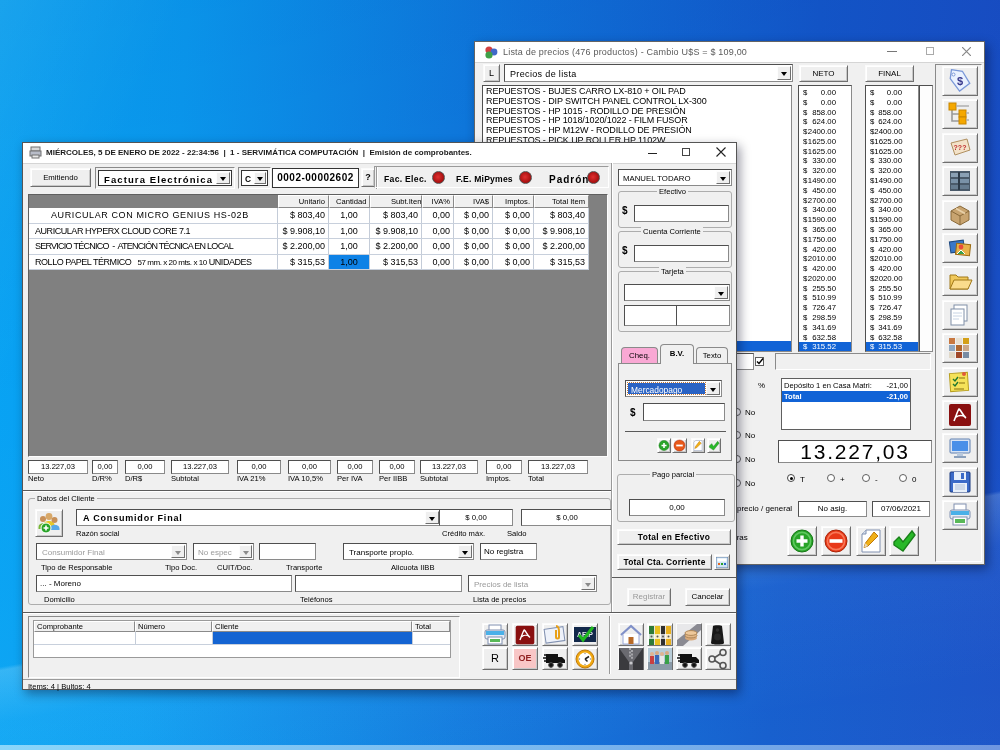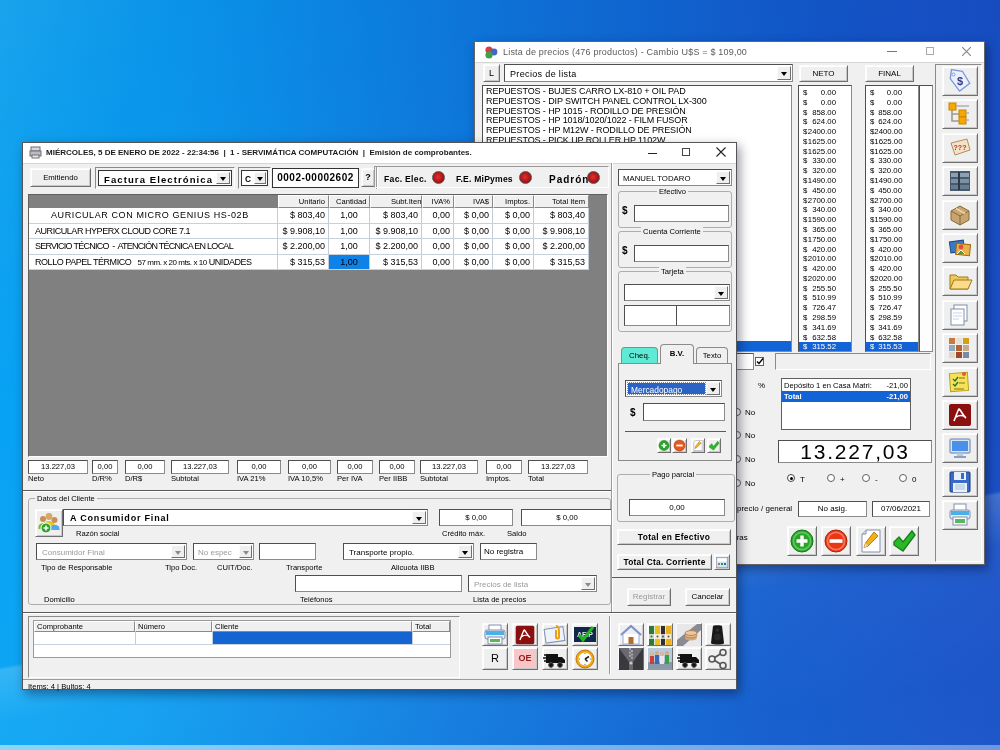--- a/index.html
+++ b/index.html
@@ -576,21 +576,21 @@
         <circle cx="6" cy="8" r="3" fill="#c89058"></circle>
         <path d="M1.5 16 C1.5 11 10.5 11 10.5 16 L10.5 18 L1.5 18 Z" fill="#78b838"></path>
         <circle cx="12" cy="5.5" r="3.4" fill="#d8a868"></circle>
         <path d="M6.5 14 C6.5 8.5 17.5 8.5 17.5 14 L17.5 16 L6.5 16 Z" fill="#e8c828"></path>
         <circle cx="17.5" cy="9" r="3" fill="#c89058"></circle>
         <path d="M13 17.5 C13 12.5 22.5 12.5 22.5 17.5 L22.5 19 L13 19 Z" fill="#58a8e8"></path>
         <circle cx="9" cy="17" r="5" fill="#28a428" stroke="#fff"></circle>
         <path d="M9 14.5 V19.5 M6.5 17 H11.5" stroke="#fff" stroke-width="1.6"></path>
       </svg>
     </div>
- <div class="fld" style="left:40px;top:366px;width:365px;height:17px">
+ <div class="fld" style="left:53px;top:366px;width:365px;height:17px">
       <span class="a" style="left:6px;top:3px;font-size:9px;letter-spacing:.8px;font-weight:bold">A Consumidor Final</span>
       <b class="da"></b>
     </div>
  <div class="fld" style="left:416px;top:366px;width:74px;height:17px;text-align:center;line-height:15px;font-size:7.8px">$ 0,00</div>
  <div class="fld" style="left:498px;top:366px;width:92px;height:17px;text-align:center;line-height:15px;font-size:7.8px">$ 0,00</div>
  <span class="lbl" style="left:53px;top:386px">Razón social</span>
  <span class="lbl" style="left:419px;top:386px">Crédito máx.</span>
  <span class="lbl" style="left:484px;top:386px">Saldo</span>
  <div class="fld" style="left:13px;top:400px;width:151px;height:17px;color:#9a9a9a">
       <span class="a" style="left:5px;top:4px;font-size:8px">Consumidor Final</span>
@@ -604,20 +604,21 @@
  <div class="fld" style="left:320px;top:400px;width:131px;height:17px">
       <span class="a" style="left:5px;top:4px;font-size:8px">Transporte propio.</span>
       <b class="da"></b>
     </div>
  <div class="fld" style="left:457px;top:400px;width:57px;height:17px;line-height:15px;padding-left:3px;font-size:8px">No registra</div>
  <span class="lbl" style="left:18px;top:420px">Tipo de Responsable</span>
  <span class="lbl" style="left:142px;top:420px">Tipo Doc.</span>
  <span class="lbl" style="left:194px;top:420px">CUIT/Doc.</span>
  <span class="lbl" style="left:263px;top:420px">Transporte</span>
  <span class="lbl" style="left:368px;top:420px">Alicuota IIBB</span>
+ <div class="fld" style="left:13px;top:432px;width:256px;height:17px;line-height:15px;padding-left:3px;font-size:8px">... - Moreno</div>
  <div class="fld" style="left:272px;top:432px;width:167px;height:17px"></div>
  <div class="fld" style="left:445px;top:432px;width:129px;height:17px;color:#9a9a9a">
       <span class="a" style="left:5px;top:4px;font-size:8px">Precios de lista</span>
       <b class="da g"></b>
     </div>
  <span class="lbl" style="left:21px;top:452px">Domicilio</span>
  <span class="lbl" style="left:277px;top:452px">Teléfonos</span>
  <span class="lbl" style="left:450px;top:452px">Lista de precios</span>
  <b style="position:absolute;left:0;top:469px;width:713px;height:1px;background:#5a5a5a"></b>
  <b style="position:absolute;left:0;top:470px;width:713px;height:1px;background:#fff"></b>
@@ -785,21 +786,21 @@
  <span class="a" style="left:599px;top:102px;font-size:10px;font-weight:bold">$</span>
  <div class="fld" style="left:611px;top:102px;width:95px;height:17px"></div>
  <div class="grp" style="left:595px;top:128px;width:114px;height:61px">
       <i style="left:40px;font-size:7.6px">Tarjeta</i>
     </div>
  <div class="fld" style="left:601px;top:141px;width:106px;height:17px">
       <b class="da"></b>
     </div>
  <div class="fld" style="left:601px;top:162px;width:53px;height:21px"></div>
  <div class="fld" style="left:653px;top:162px;width:54px;height:21px"></div>
- <div class="a" style="left:598px;top:204px;width:37px;height:17px;background:#5eead4;border:1px solid #8a8a8a;border-bottom:none;border-radius:4px 4px 0 0;text-align:center;line-height:15px;font-size:7.8px">Cheq.</div>
+ <div class="a" style="left:598px;top:204px;width:37px;height:17px;background:#f9a8d4;border:1px solid #8a8a8a;border-bottom:none;border-radius:4px 4px 0 0;text-align:center;line-height:15px;font-size:7.8px">Cheq.</div>
  <div class="a" style="left:637px;top:201px;width:34px;height:20px;background:#f0f0f0;border:1px solid #8a8a8a;border-bottom:none;border-radius:4px 4px 0 0;text-align:center;line-height:18px;font-size:7.8px;font-weight:bold;z-index:3">B.V.</div>
  <div class="a" style="left:673px;top:204px;width:32px;height:17px;background:#f0f0f0;border:1px solid #8a8a8a;border-bottom:none;border-radius:4px 4px 0 0;text-align:center;line-height:15px;font-size:7.8px">Texto</div>
  <div class="a" style="left:595px;top:220px;width:114px;height:98px;background:#f0f0f0;border:1px solid #8a8a8a;z-index:2"></div>
  <div class="fld" style="left:602px;top:237px;width:97px;height:17px;z-index:4">
       <span class="a" style="left:2px;top:2px;right:16px;bottom:2px;background:#2a63c4;color:#fff;font-size:8.4px;padding:2px 0 0 3px;outline:1px dotted #c87830">Mercadopago</span>
       <b class="da"></b>
     </div>
  <span class="a" style="left:607px;top:264px;font-size:10px;font-weight:bold;z-index:4">$</span>
  <div class="fld" style="left:620px;top:260px;width:82px;height:18px;z-index:4"></div>
  <b style="position:absolute;left:602px;top:288px;width:101px;height:1px;background:#5a5a5a;z-index:4"></b>

